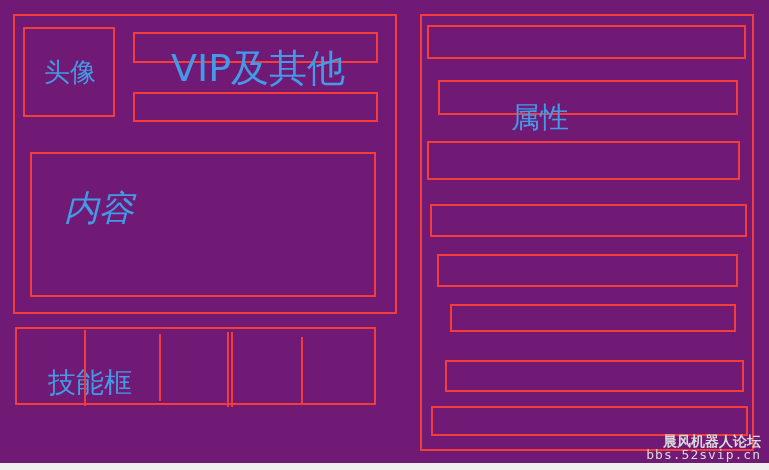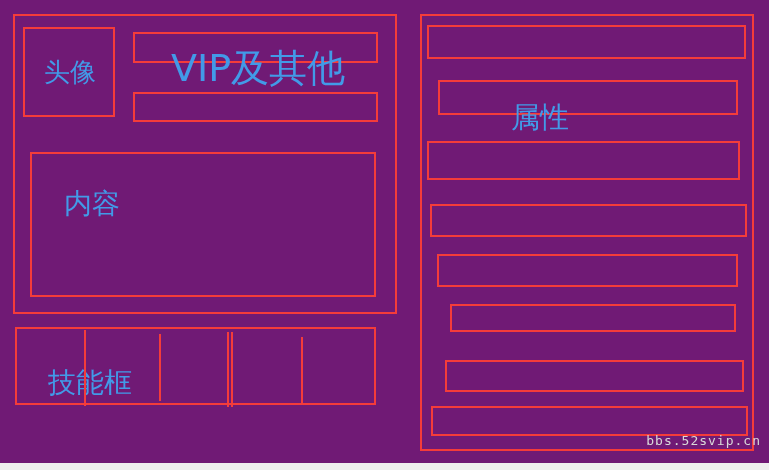--- a/index.html
+++ b/index.html
@@ -34,21 +34,21 @@
     background: var(--box-border, #f43c3a);
   }
   
   #outer-left { left: 13px; top: 14px; width: 384px; height: 300px; }
   #avatar-box { left: 23px; top: 27px; width: 92px; height: 90px; }
   #avatar-label { left: 44px; top: 58px; font-size: 26px; }
   #vip-box-1 { left: 133px; top: 32px; width: 245px; height: 31px; }
   #vip-box-2 { left: 133px; top: 92px; width: 245px; height: 30px; }
   #vip-label { left: 171px; top: 48px; font-size: 38px; }
   #content-box { left: 30px; top: 152px; width: 346px; height: 145px; }
-  #content-label { left: 64px; top: 189px; font-size: 28px; }
+  #content-label { left: 64px; top: 189px; font-size: 35px; font-style: italic; }
   #skill-box { left: 15px; top: 327px; width: 361px; height: 78px; }
   #skill-label { left: 48px; top: 368px; font-size: 28px; }
   #skill-div-1 { left: 84px;  top: 330px; height: 76px; }
   #skill-div-2 { left: 159px; top: 334px; height: 67px; }
   #skill-div-3a { left: 227px; top: 332px; height: 75px; }
   #skill-div-3b { left: 231px; top: 332px; height: 75px; }
   #skill-div-4 { left: 301px; top: 337px; height: 66px; }
   
   #outer-right { left: 420px; top: 14px; width: 334px; height: 437px; }
   #attr-row-1 { left: 427px; top: 25px;  width: 319px; height: 34px; }
@@ -109,18 +109,19 @@
   <div class="rbox" id="attr-row-2"></div>
   <div class="rbox" id="attr-row-3"></div>
   <div class="rbox" id="attr-row-4"></div>
   <div class="rbox" id="attr-row-5"></div>
   <div class="rbox" id="attr-row-6"></div>
   <div class="rbox" id="attr-row-7"></div>
   <div class="rbox" id="attr-row-8"></div>
   <span class="blabel" id="attr-label">属性</span>
 
   <div id="watermark">
+    <div class="wm1">晨风机器人论坛</div>
     <div class="wm2">bbs.52svip.cn</div>
   </div>
 
   <div id="bottom-bar"></div>
 
 </div>
 
 </body></html>

